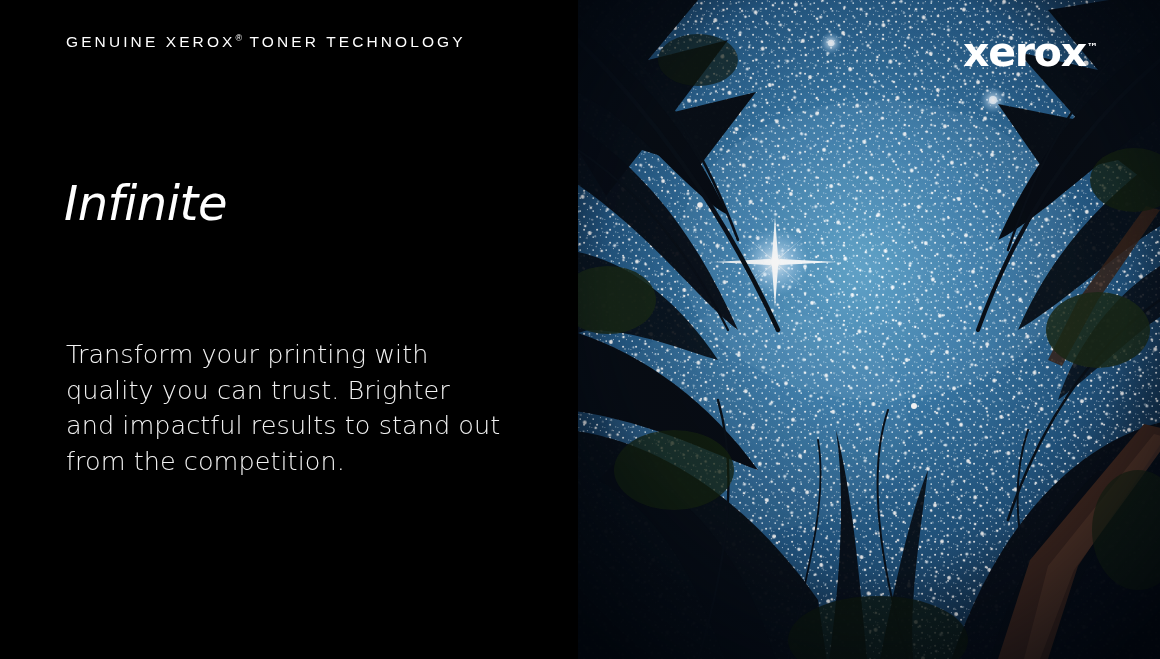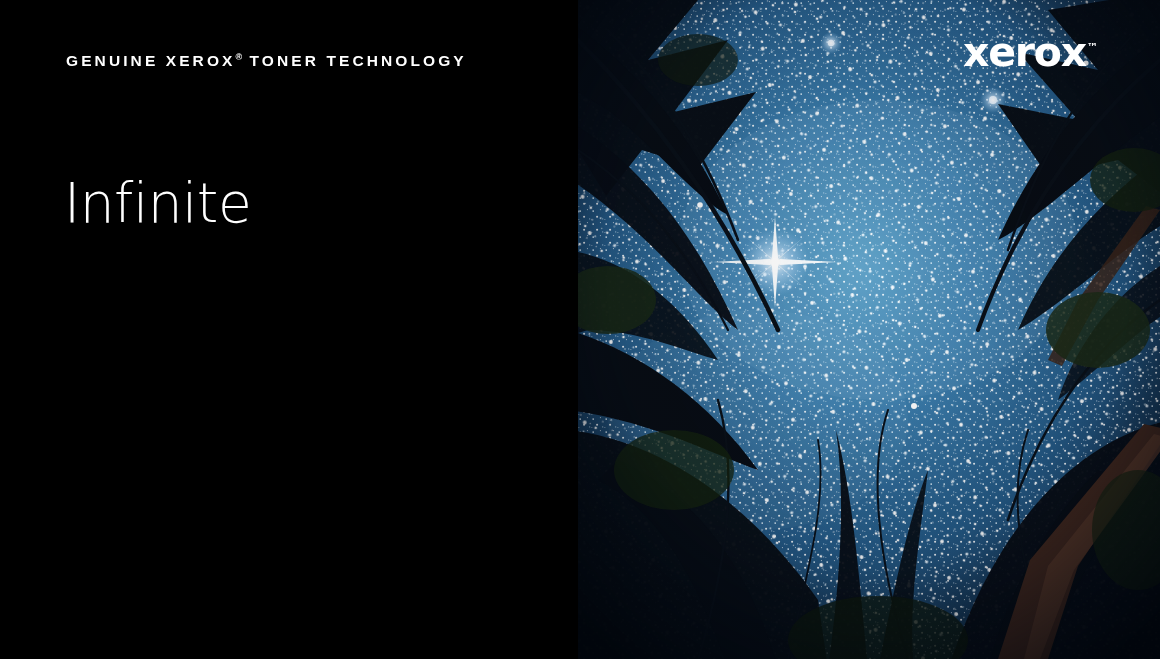--- a/index.html
+++ b/index.html
@@ -26,43 +26,43 @@
     width:578px; height:659px;
     background:#000000;
     flex:0 0 578px;
     z-index:3;
   }
 
   .eyebrow {
     position:absolute;
     left:66px; top:33px;
     font-size:15.5px;
-    font-weight:bold;
+    font-weight:normal;
     letter-spacing:3.1px;
     color:#ffffff;
     white-space:nowrap;
     font-family:"Liberation Sans", sans-serif;
-    margin-top:19px;
   }
   .eyebrow .reg {
     font-size:9px;
     vertical-align:super;
     letter-spacing:0;
   }
 
   .headline {
     position:absolute;
     left:64px; top:166px;
     font-family:"DejaVu Sans", sans-serif;
     font-weight:300;
-    font-size:55px;
+    font-size:48px;
     line-height:74px;
     color:#ffffff;
     letter-spacing:-0.5px;
     white-space:nowrap;
+    font-style:italic;
   }
   .headline .hl-line { display:block; }
 
   .subcopy {
     position:absolute;
     left:66px; top:337px;
     width:440px;
     font-family:"DejaVu Sans", sans-serif;
     font-weight:300;
     font-size:25.5px;
@@ -109,20 +109,21 @@
 <div class="banner">
 
   <div class="copy-panel">
 
     <div class="eyebrow"><span>GENUINE XEROX</span><span class="reg">®</span>&nbsp;<span>TONER TECHNOLOGY</span></div>
 
     <div class="headline">
       <span class="hl-line">Infinite</span>
     </div>
 
+    <div class="subcopy">Transform your printing with quality you can trust. Brighter and impactful results to stand out from the competition.</div>
 
   </div>
 
   <div class="photo">
 
     <svg class="photo-svg" viewBox="0 0 582 659" preserveAspectRatio="xMidYMid slice">
       <defs>
         <radialGradient id="skyGrad" cx="48%" cy="40%" r="62%">
           <stop offset="0%" stop-color="#5a9ec4"></stop>
           <stop offset="35%" stop-color="#3d7fae"></stop>

